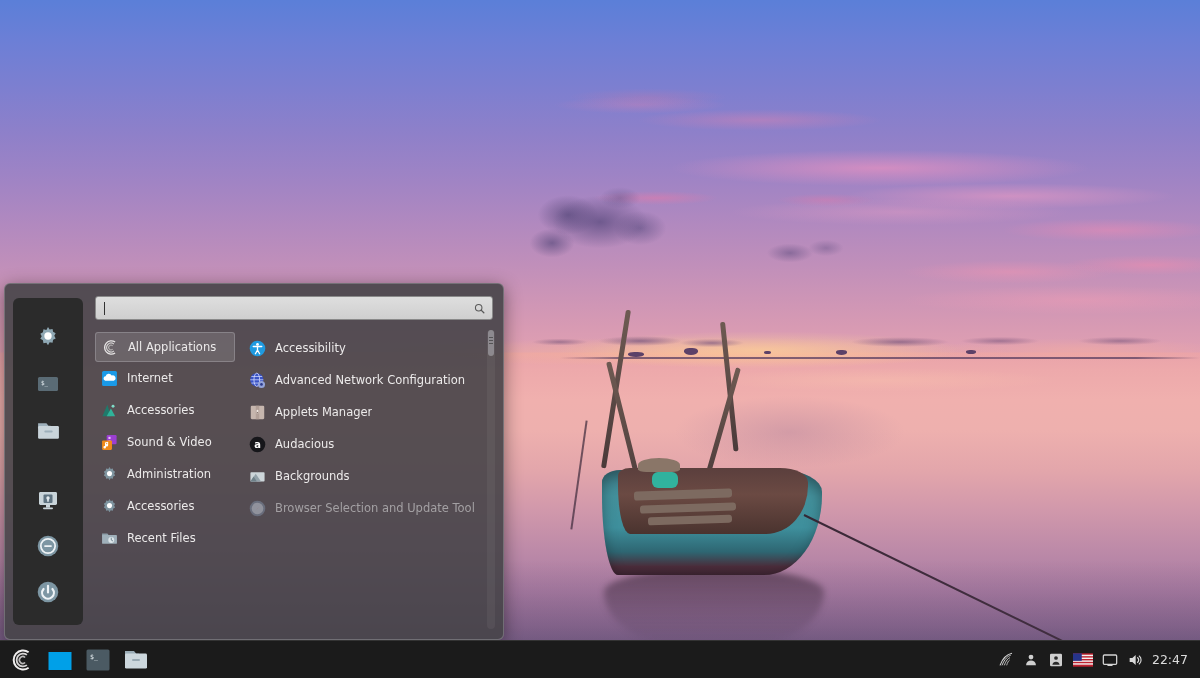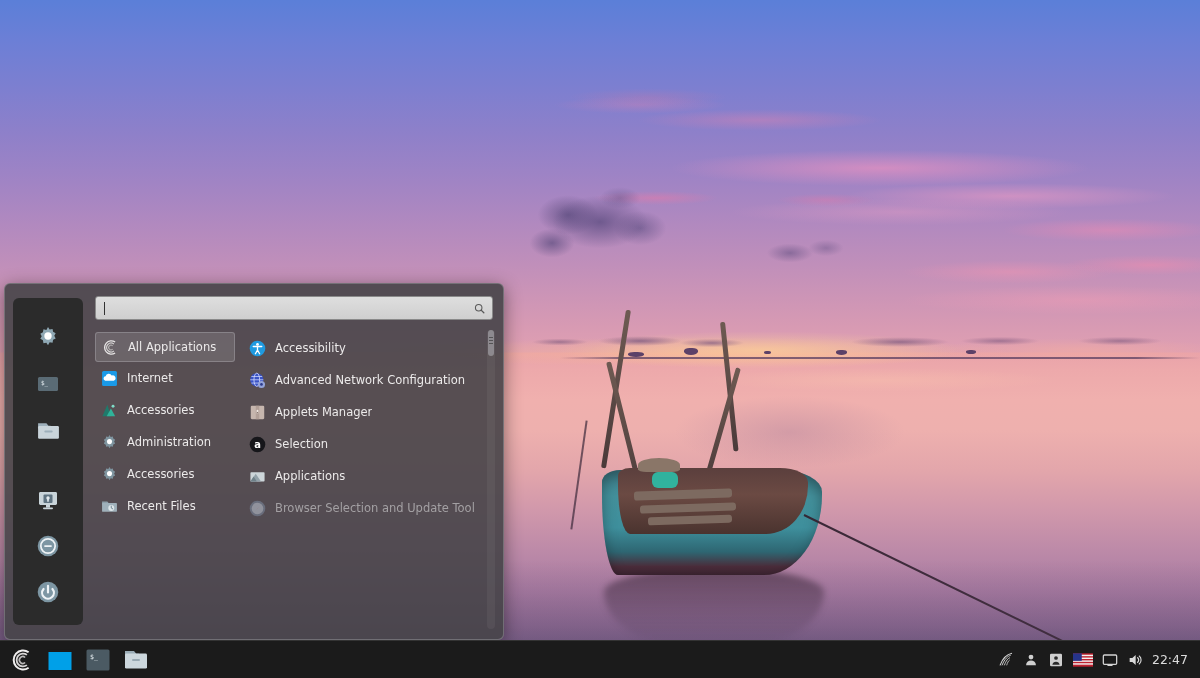--- a/index.html
+++ b/index.html
@@ -369,20 +369,30 @@
 
         <div class="mitem">
           <svg class="ico" viewBox="0 0 24 24">
             <path d="M2 20 L9 4 L14 20 Z" fill="#1f7a6b"></path>
             <path d="M8 20 L14 9 L20 20 Z" fill="#2fb39a"></path>
             <circle cx="17" cy="6" r="2.1" fill="#7fdcc8"></circle>
           </svg>
           <span class="lbl">Accessories</span>
         </div>
 
+        <div class="mitem">
+          <svg class="ico" viewBox="0 0 24 24">
+            <rect x="8" y="1.5" width="14" height="13" rx="1.6" fill="#9b3fd1"></rect>
+            <rect x="10.5" y="4" width="3" height="3" fill="#e8c6f7"></rect>
+            <rect x="10.5" y="9" width="3" height="3" fill="#e8c6f7"></rect>
+            <rect x="1.5" y="9" width="14" height="13.5" rx="1.6" fill="#f08a1a"></rect>
+            <path d="M7 13.5v5.2a1.8 1.8 0 1 1-1.4-1.75V12l4.5-.9v4.9a1.8 1.8 0 1 1-1.4-1.75V12.6z" fill="#ffffff"></path>
+          </svg>
+          <span class="lbl">Sound &amp; Video</span>
+        </div>
 
         <div class="mitem">
           <svg class="ico" viewBox="0 0 24 24">
             <path fill="#7e949f" d="M12 1.5l1.7 2.6 3-.6.6 3 2.7 1.5-1.5 2.7 1.5 2.7-2.7 1.5-.6 3-3-.6L12 20l-1.7-2.6-3 .6-.6-3-2.7-1.5L5.5 10.7 4 8l2.7-1.5.6-3 3 .6z"></path>
             <circle cx="12" cy="10.7" r="3.6" fill="#ffffff"></circle>
           </svg>
           <span class="lbl">Administration</span>
         </div>
 
         <div class="mitem">
@@ -437,30 +447,30 @@
             <circle cx="12" cy="12.2" r="1" fill="#7b6a63"></circle>
           </svg>
           <span class="lbl">Applets Manager</span>
         </div>
 
         <div class="mitem">
           <svg class="ico" viewBox="0 0 24 24">
             <circle cx="12" cy="12" r="11" fill="#16161a"></circle>
             <text x="12" y="17" text-anchor="middle" font-family="DejaVu Sans, sans-serif" font-size="14" font-weight="bold" fill="#ffffff">a</text>
           </svg>
-          <span class="lbl">Selection</span>
+          <span class="lbl">Audacious</span>
         </div>
 
         <div class="mitem">
           <svg class="ico" viewBox="0 0 24 24">
             <rect x="2" y="6" width="20" height="13" rx="1.2" fill="#cdd6da"></rect>
             <path d="M2 19 L9.5 8 L17 19 Z" fill="#93a2aa"></path>
             <path d="M2 19 L6.5 12 L11 19 Z" fill="#6f8189"></path>
           </svg>
-          <span class="lbl">Applications</span>
+          <span class="lbl">Backgrounds</span>
         </div>
 
         <div class="mitem dim">
           <svg class="ico" viewBox="0 0 24 24" opacity="0.5">
             <circle cx="12" cy="12" r="11" fill="#7f8fa6"></circle>
             <circle cx="12" cy="12" r="8.2" fill="#cdd8e6"></circle>
             <path d="M16 8 L10.6 13.4 L8 16 L13.4 10.6 Z" fill="#e3403a"></path>
             <path d="M8 16 L13.4 10.6 L16 8 Z" fill="#f2f4f7"></path>
           </svg>
           <span class="lbl">Browser Selection and Update Tool</span>

